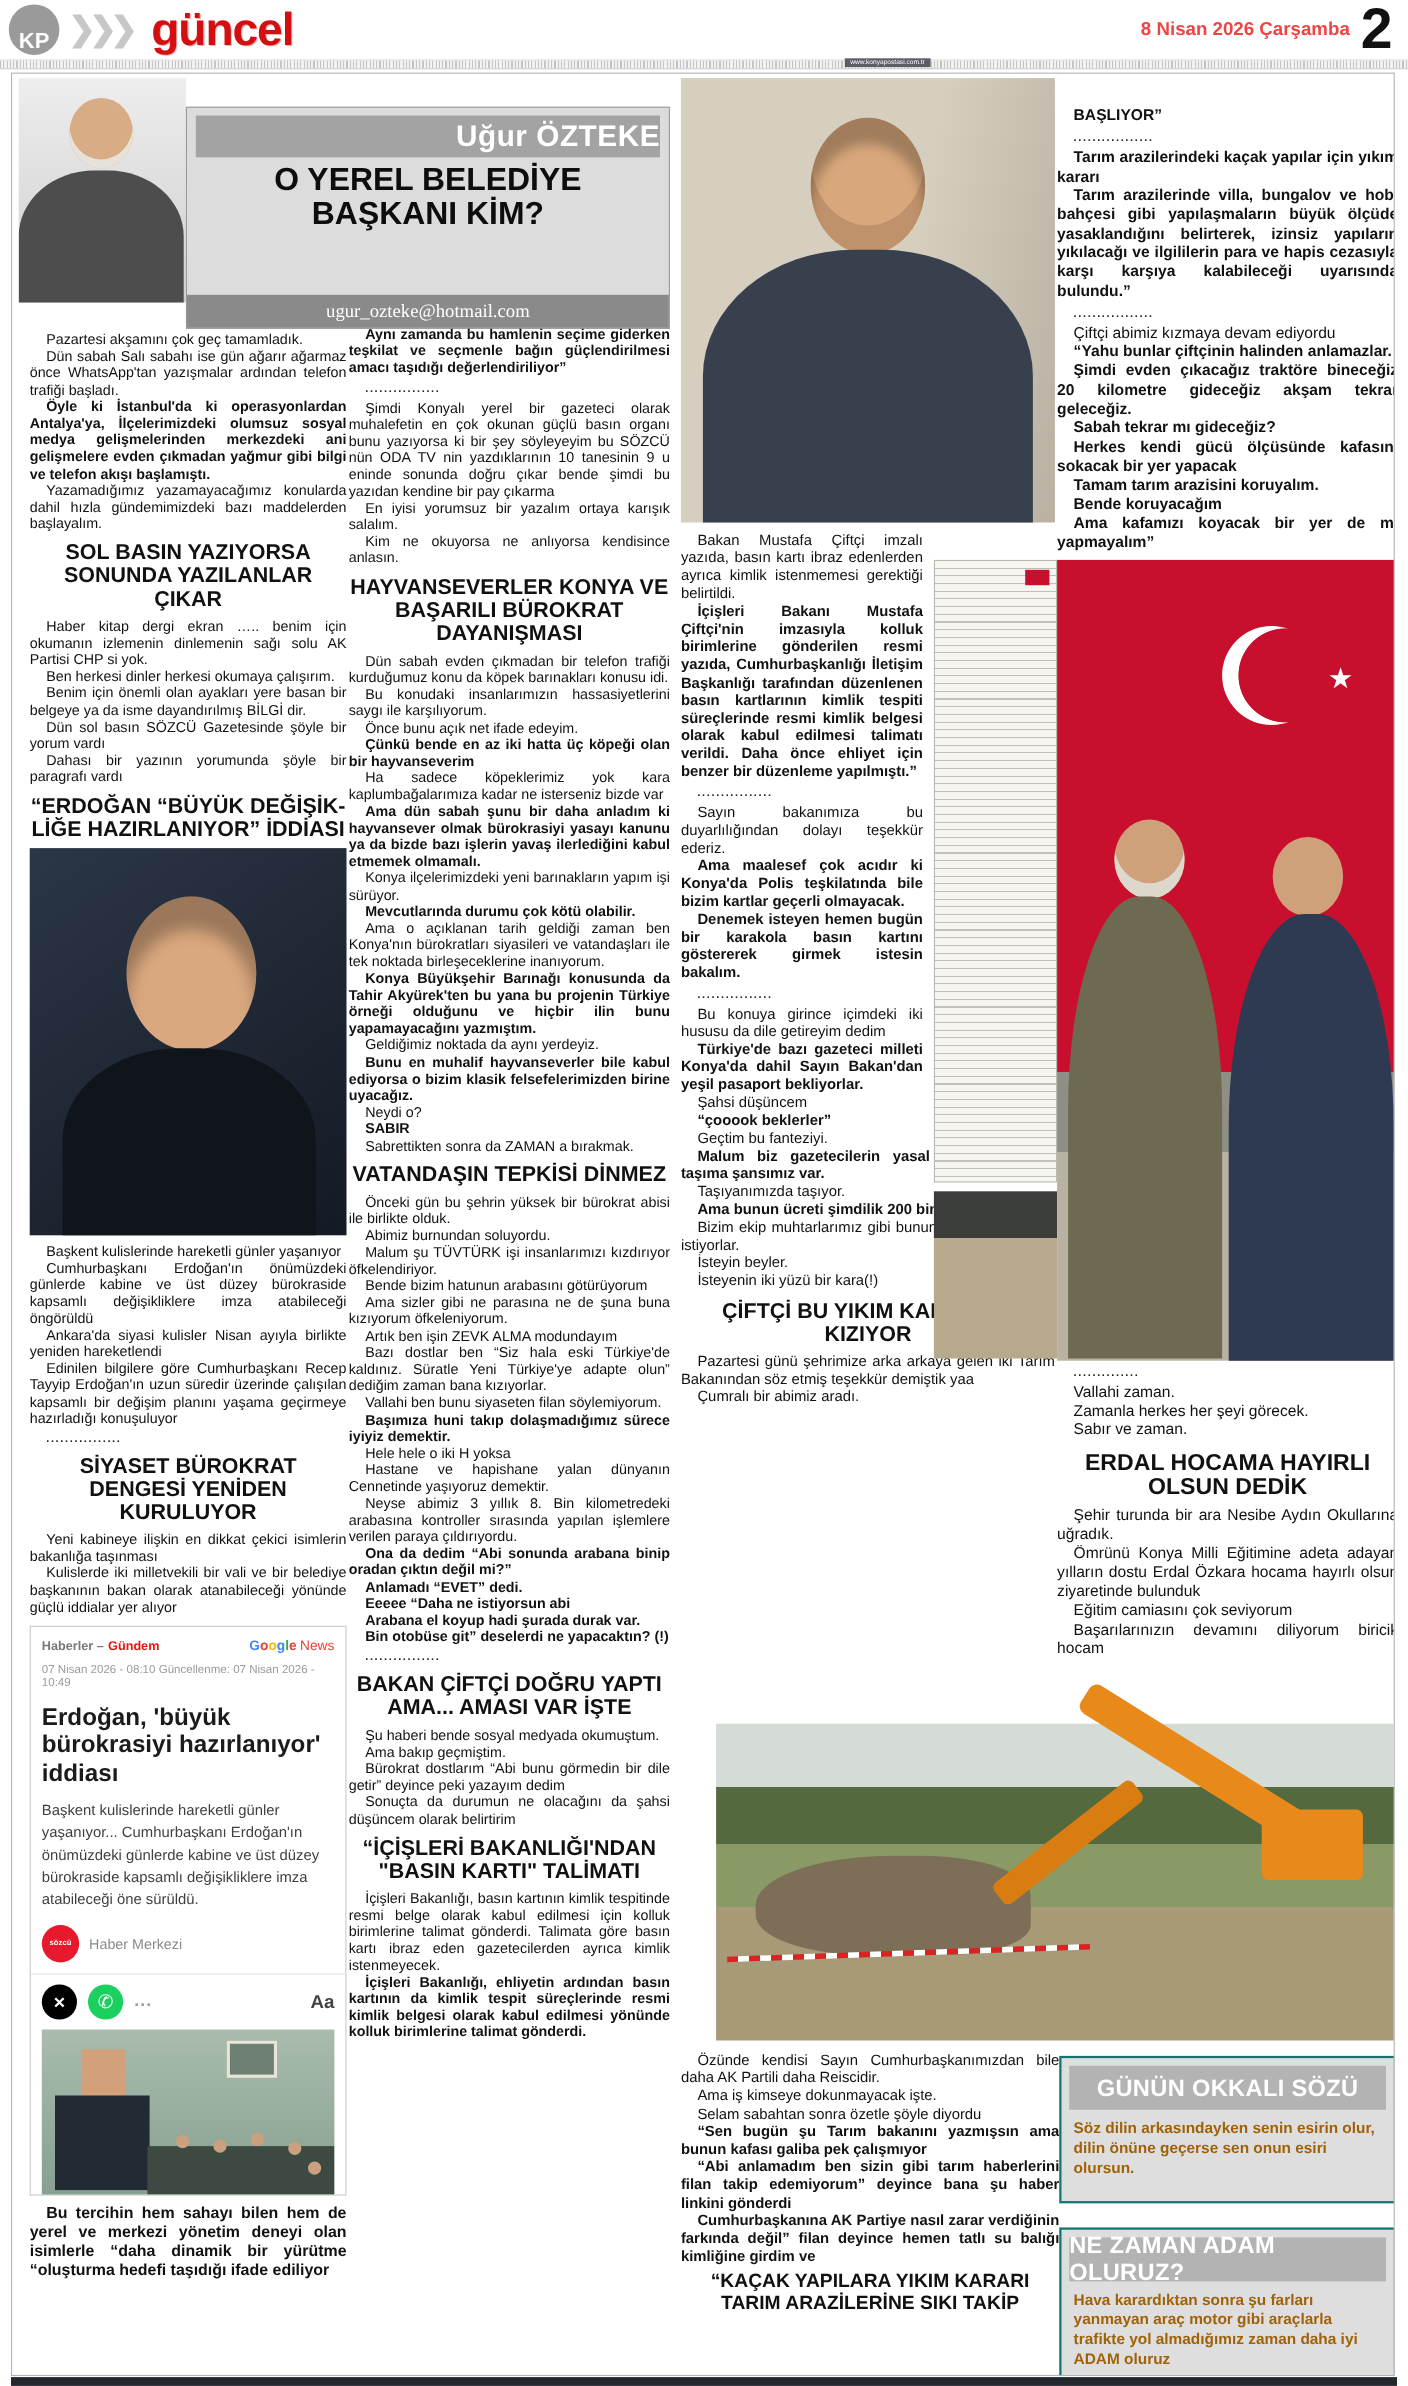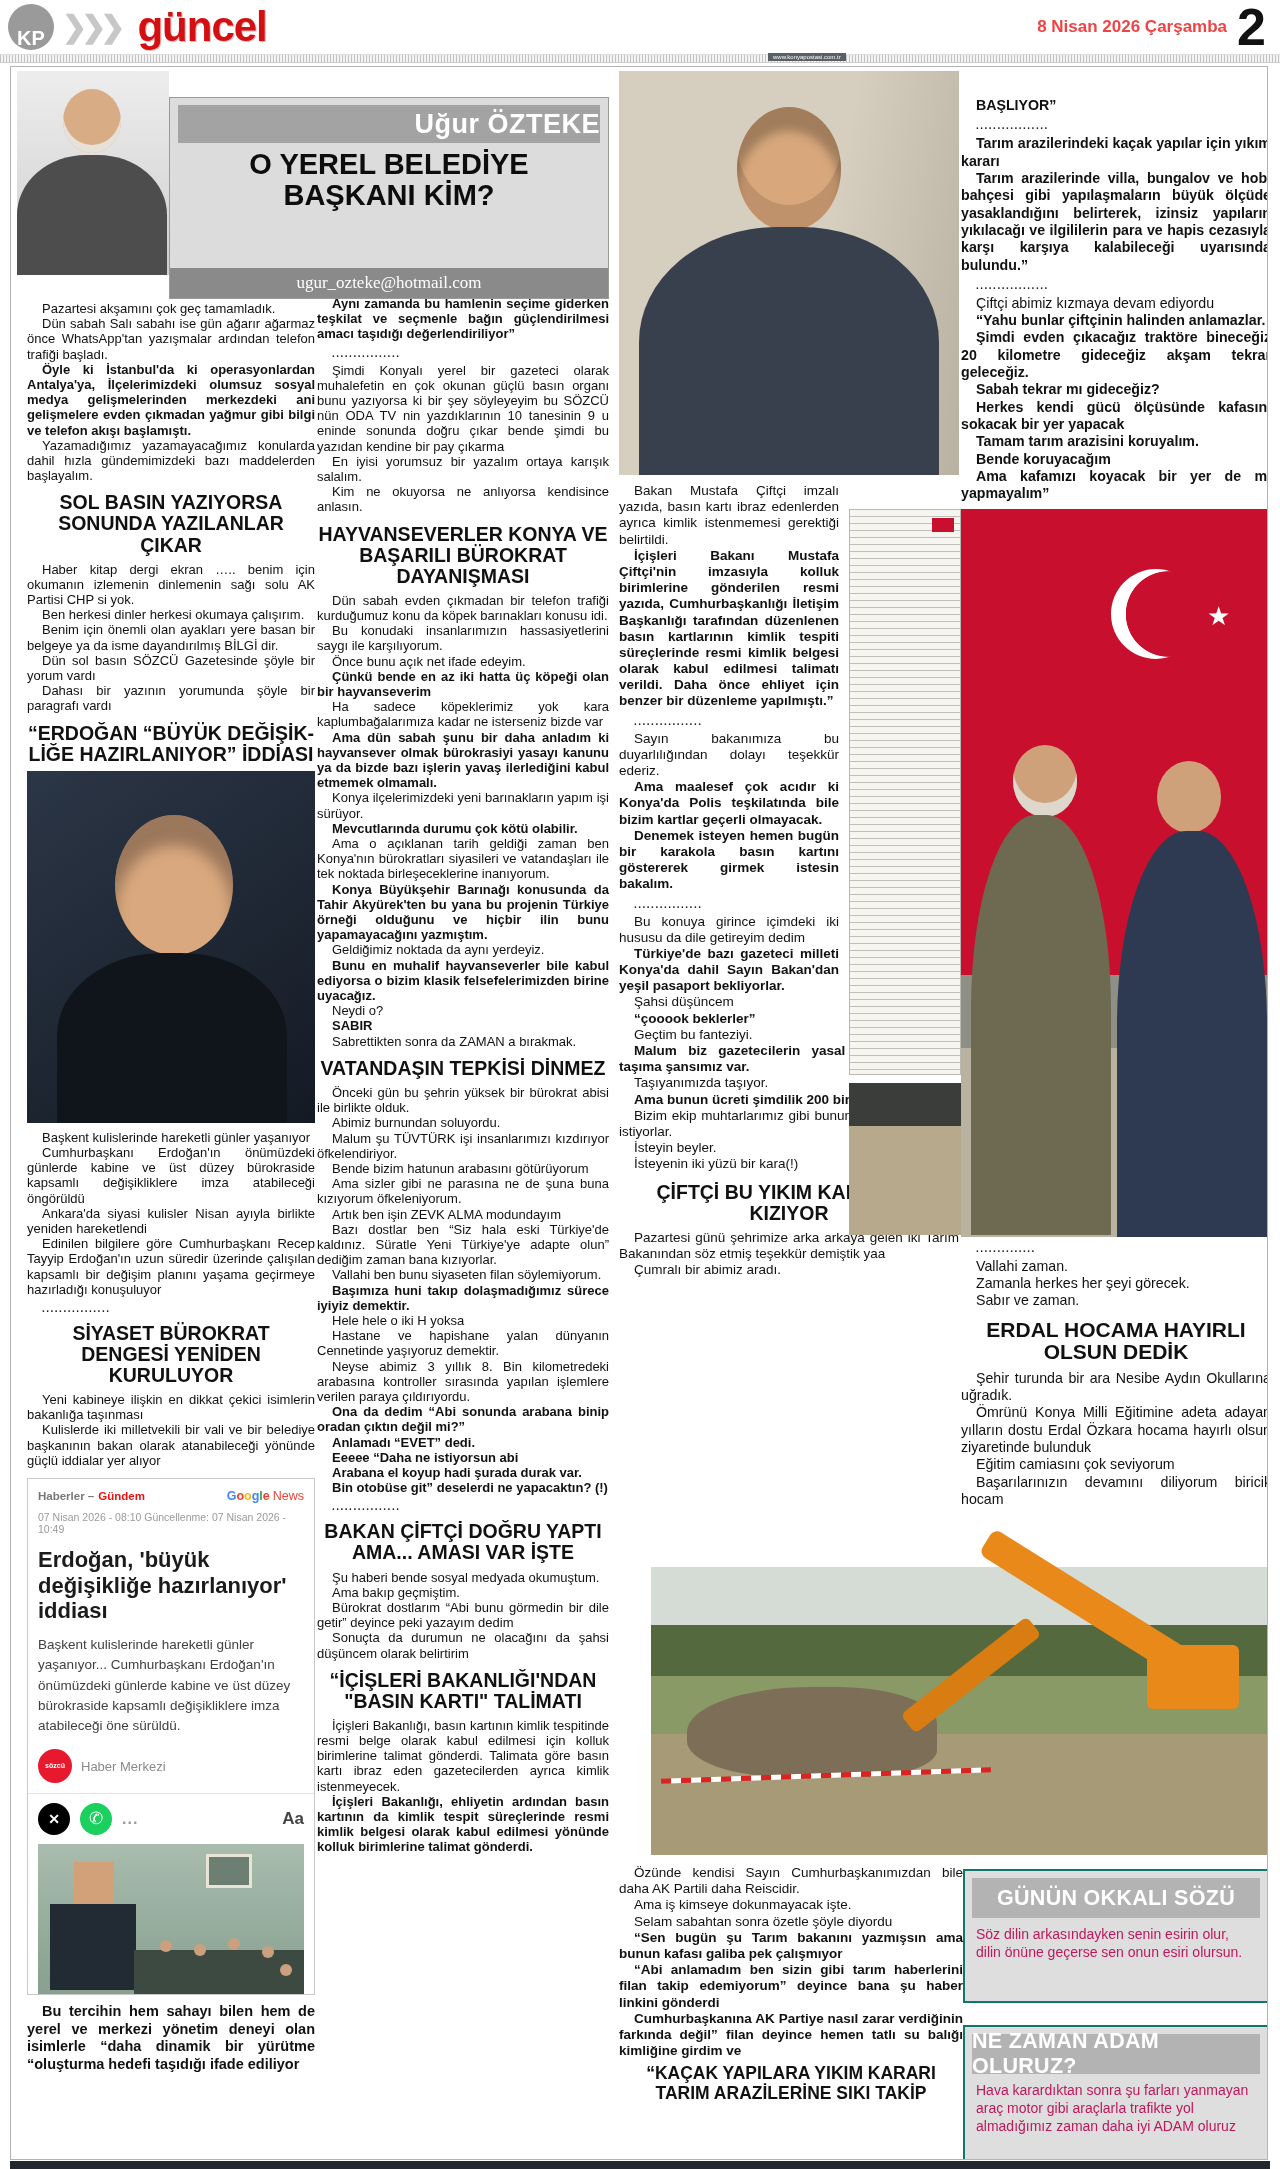--- a/index.html
+++ b/index.html
@@ -124,21 +124,21 @@
   .card-img .heads { position:absolute; right:132px; bottom:42px; width:12px; height:12px; border-radius:50%; background:#caa07e;
     box-shadow:34px 4px 0 #caa07e, 68px -2px 0 #caa07e, 102px 6px 0 #caa07e, 120px 24px 0 #caa07e; }
   .final-bold { font-weight:bold; font-size:14.5px; line-height:1.2; text-indent:15px; margin-top:4px; }
 
   
   .graybox { position:absolute; width:306px; background:#dedede; border:2px solid #0f766e; }
   .box-quote { left:952px; top:1802px; height:134px; }
   .box-adam  { left:952px; top:1958px; height:138px; }
   .graybox .bar { margin:7px; height:40px; background:#b3b3b3; display:flex; align-items:center; justify-content:center; }
   .graybox .bar span { color:#fff; font-weight:bold; font-size:21.5px; letter-spacing:0.3px; }
-  .graybox .txt { padding:1px 11px 8px; font-weight:normal; font-size:14px; line-height:1.28; color:#be185d; }
+  .graybox .txt { padding:1px 11px 8px; font-weight:bold; font-size:14px; line-height:1.28; color:#a16207; }
 </style>
 </head>
 <body>
 
 <div class="header">
   <div class="kp-circle">
       <span>KP</span>
     </div>
   <div class="chevrons">❯❯❯</div>
   <div class="guncel">güncel</div>
@@ -198,21 +198,21 @@
         <p class="b-p">Kulislerde iki milletvekili bir vali ve bir belediye başkanının bakan olarak atanabileceği yönünde güçlü iddialar yer alıyor</p>
       </div>
 
     <div class="card">
       <div class="card-row1">
         <span>Haberler –</span>
         <span class="gundem">Gündem</span>
         <span class="gnews"><span><span class="b-gl">G</span><span class="b-gl">o</span><span class="b-gl">o</span><span class="b-gl">g</span><span class="b-gl">l</span><span class="b-gl">e</span></span><span class="news-word">News</span></span>
       </div>
       <div class="card-meta">07 Nisan 2026 - 08:10 Güncellenme: 07 Nisan 2026 - 10:49</div>
-      <div class="card-title">Erdoğan, 'büyük değişikliğe hazırlanıyor' iddiası</div>
+      <div class="card-title">Erdoğan, 'büyük bürokrasiyi hazırlanıyor' iddiası</div>
       <div class="card-excerpt">Başkent kulislerinde hareketli günler yaşanıyor... Cumhurbaşkanı Erdoğan'ın önümüzdeki günlerde kabine ve üst düzey bürokraside kapsamlı değişikliklere imza atabileceği öne sürüldü.</div>
       <div class="card-byline">
         <div class="card-avatar">sözcü</div>
         <div class="card-byname">Haber Merkezi</div>
       </div>
       <div class="card-div"></div>
       <div class="card-social">
         <div class="icx">✕</div>
         <div class="icw">✆</div>
         <div class="icm">...</div>

